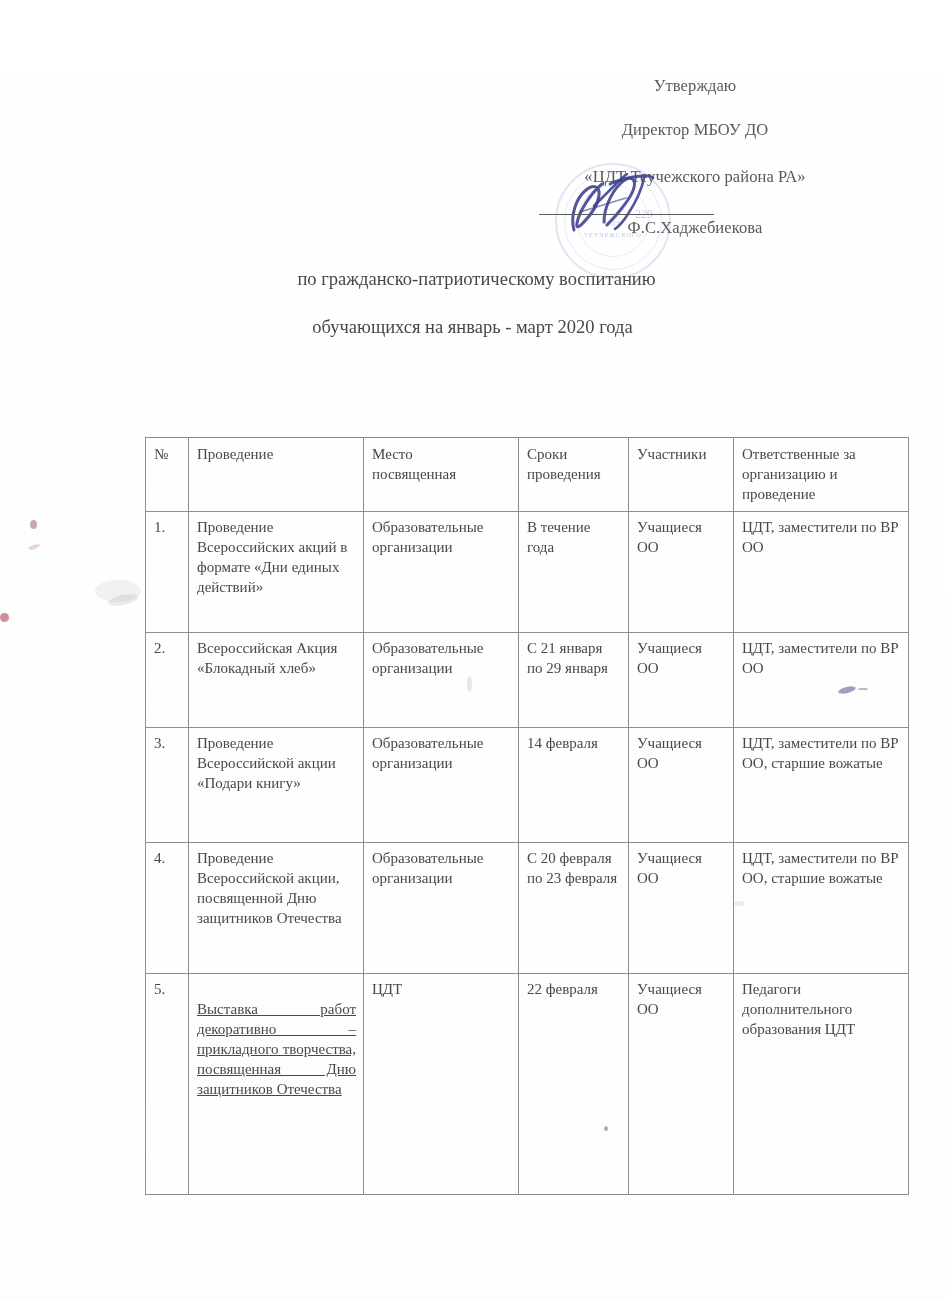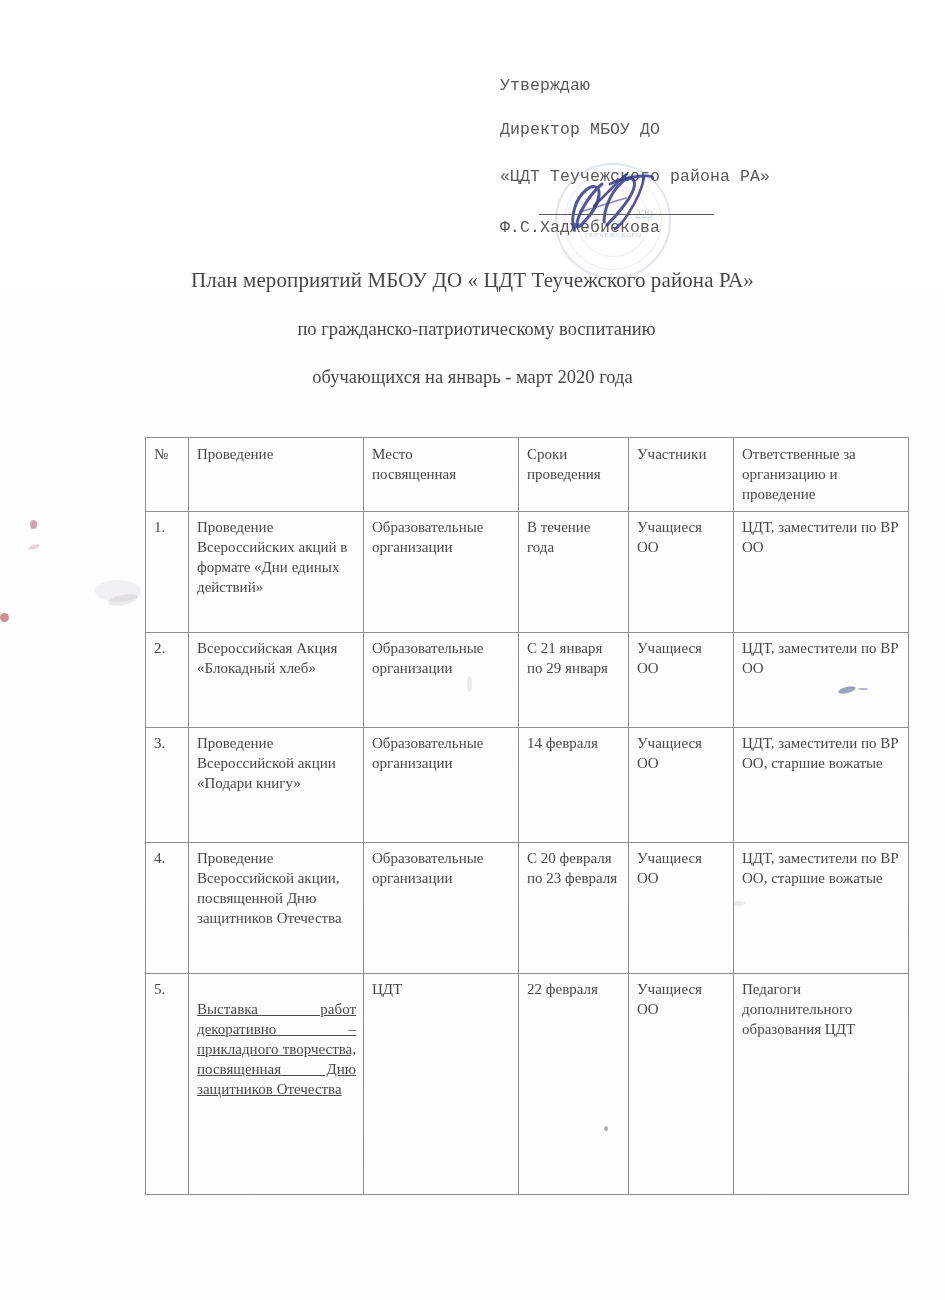--- a/index.html
+++ b/index.html
@@ -32,22 +32,22 @@
     background: linear-gradient(180deg,#ffffff 0%,#fefeff 40%,#fdfdfd 100%);
     pointer-events: none;
   }
 
   
   #approval-block {
     position: absolute;
     left: 500px;
     top: 78px;
     width: 390px;
-    text-align: left;
-    font-family: Liberation Mono, monospace;
+    text-align: center;
+    font-family: Liberation Serif, serif;
     font-size: 16.5px;
     color: #595959;
     line-height: 1;
     letter-spacing: .1px;
   }
   #approval-block .ln { display: block; white-space: nowrap; }
   #approval-block .ln1 { margin-bottom: 27px; }
   #approval-block .ln2 { margin-bottom: 31px; }
   #approval-block .ln3 { margin-bottom: 34px; }
   #approval-block .ln4 { }
@@ -221,21 +221,20 @@
       <path d="M44 54 C44 42, 50 26, 60 16 C66 10, 72 8, 74 13 C76 19, 70 30, 62 40 C56 48, 50 54, 47 57" stroke-width="3"></path>
       <path d="M50 16 C58 12, 70 9, 82 8 C88 7.5, 92 8, 93 10" stroke-width="2.8"></path>
       <path d="M84 10 C82 20, 76 34, 68 46 C63 54, 58 59, 55 61" stroke-width="2.6"></path>
       <path d="M20 44 C34 40, 52 34, 66 30" stroke-width="1.8" stroke-opacity="0.6"></path>
     </g>
   </svg>
 
   <div id="signature-line"></div>
 
   <div id="title-block">
-    <span class="t-line" id="doc-title">План мероприятий  МБОУ  ДО « ЦДТ Теучежского района РА»</span>
     <span class="t-line" id="doc-subtitle-1">по гражданско-патриотическому воспитанию</span>
     <span class="t-line" id="doc-subtitle-2">обучающихся   на январь - март 2020 года</span>
   </div>
 
   <table id="plan-table">
     <colgroup>
       <col class="c-num">
         <col class="c-ev">
         <col class="c-pl">
       <col class="c-dt">

